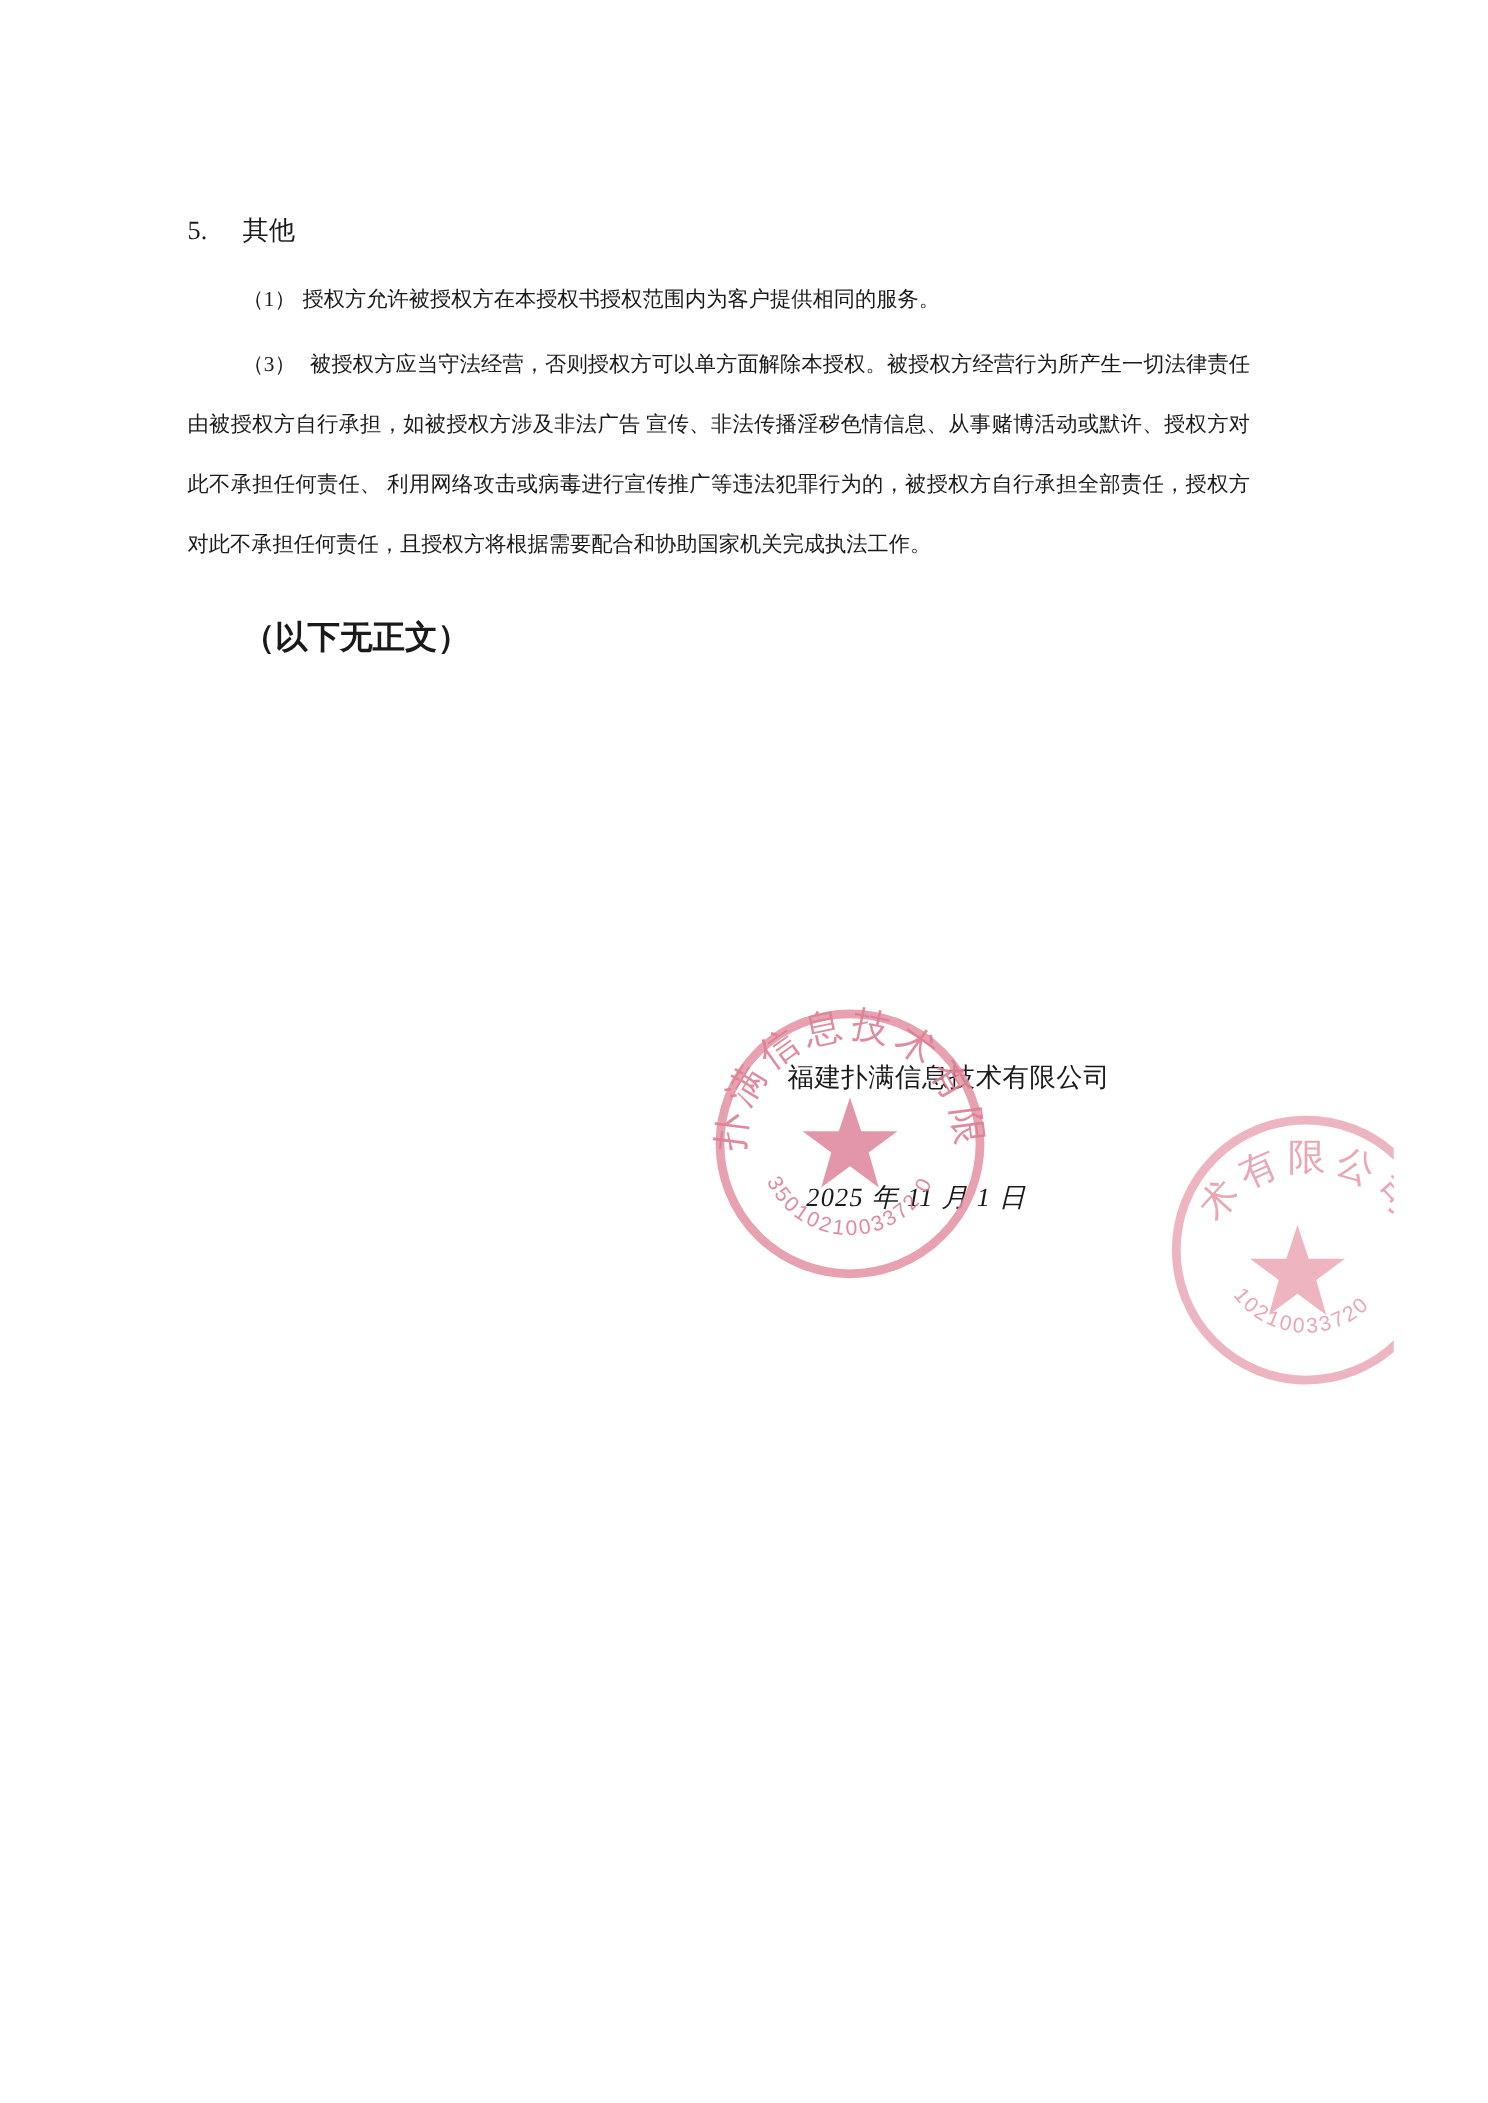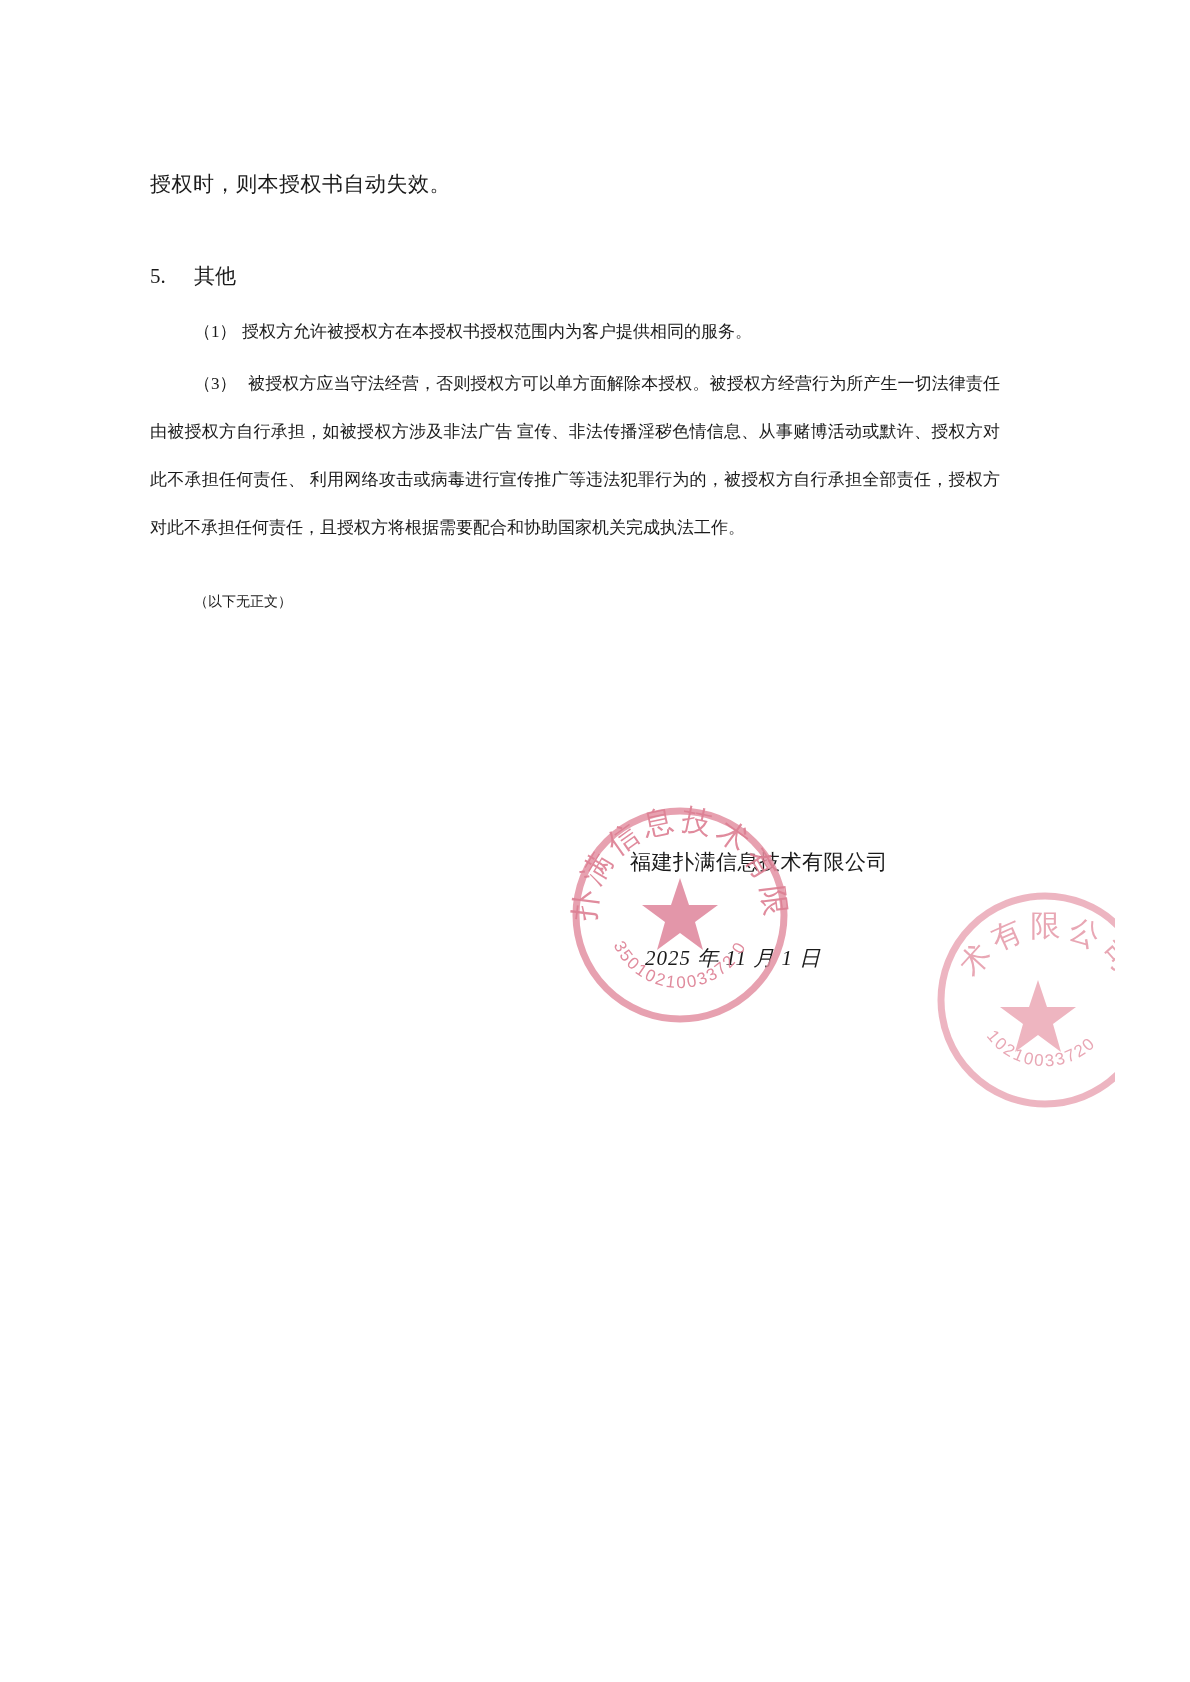--- a/index.html
+++ b/index.html
@@ -58,23 +58,24 @@
     width: 92px;
     text-indent: 44px;
   }
   .numbered .marker-wide {
     display: inline-block;
     width: 98px;
     text-indent: 44px;
   }
   .no-text {
     margin-top: 26px;
-    font-size: 14px;
+    font-size: 26px;
     line-height: 48px;
     text-indent: 44px;
+    font-weight: bold;
   }
 
   
   .sign-block {
     position: absolute;
     left: 630px;
     top: 845px;
     width: 320px;
     text-align: left;
   }
@@ -116,21 +117,20 @@
     height: 230px;
   }
 </style>
 </head>
 <body>
 
 <div class="page">
 
   <div class="content">
 
-    <p class="para continued">授权时，则本授权书自动失效。</p>
 
     <div class="section-head">
       <span class="section-num">5.</span>
       <span>其他</span>
     </div>
 
     <p class="numbered"><span class="marker">（1）</span><span>授权方允许被授权方在本授权书授权范围内为客户提供相同的服务。</span></p>
 
 
     <p class="numbered"><span class="marker-wide">（3）</span><span>被授权方应当守法经营，否则授权方可以单方面解除本授权。被授权方经营行为所产生一切法律责任由被授权方自行承担，如被授权方涉及非法广告 宣传、非法传播淫秽色情信息、从事赌博活动或默许、授权方对此不承担任何责任、 利用网络攻击或病毒进行宣传推广等违法犯罪行为的，被授权方自行承担全部责任，授权方对此不承担任何责任，且授权方将根据需要配合和协助国家机关完成执法工作。</span></p>

